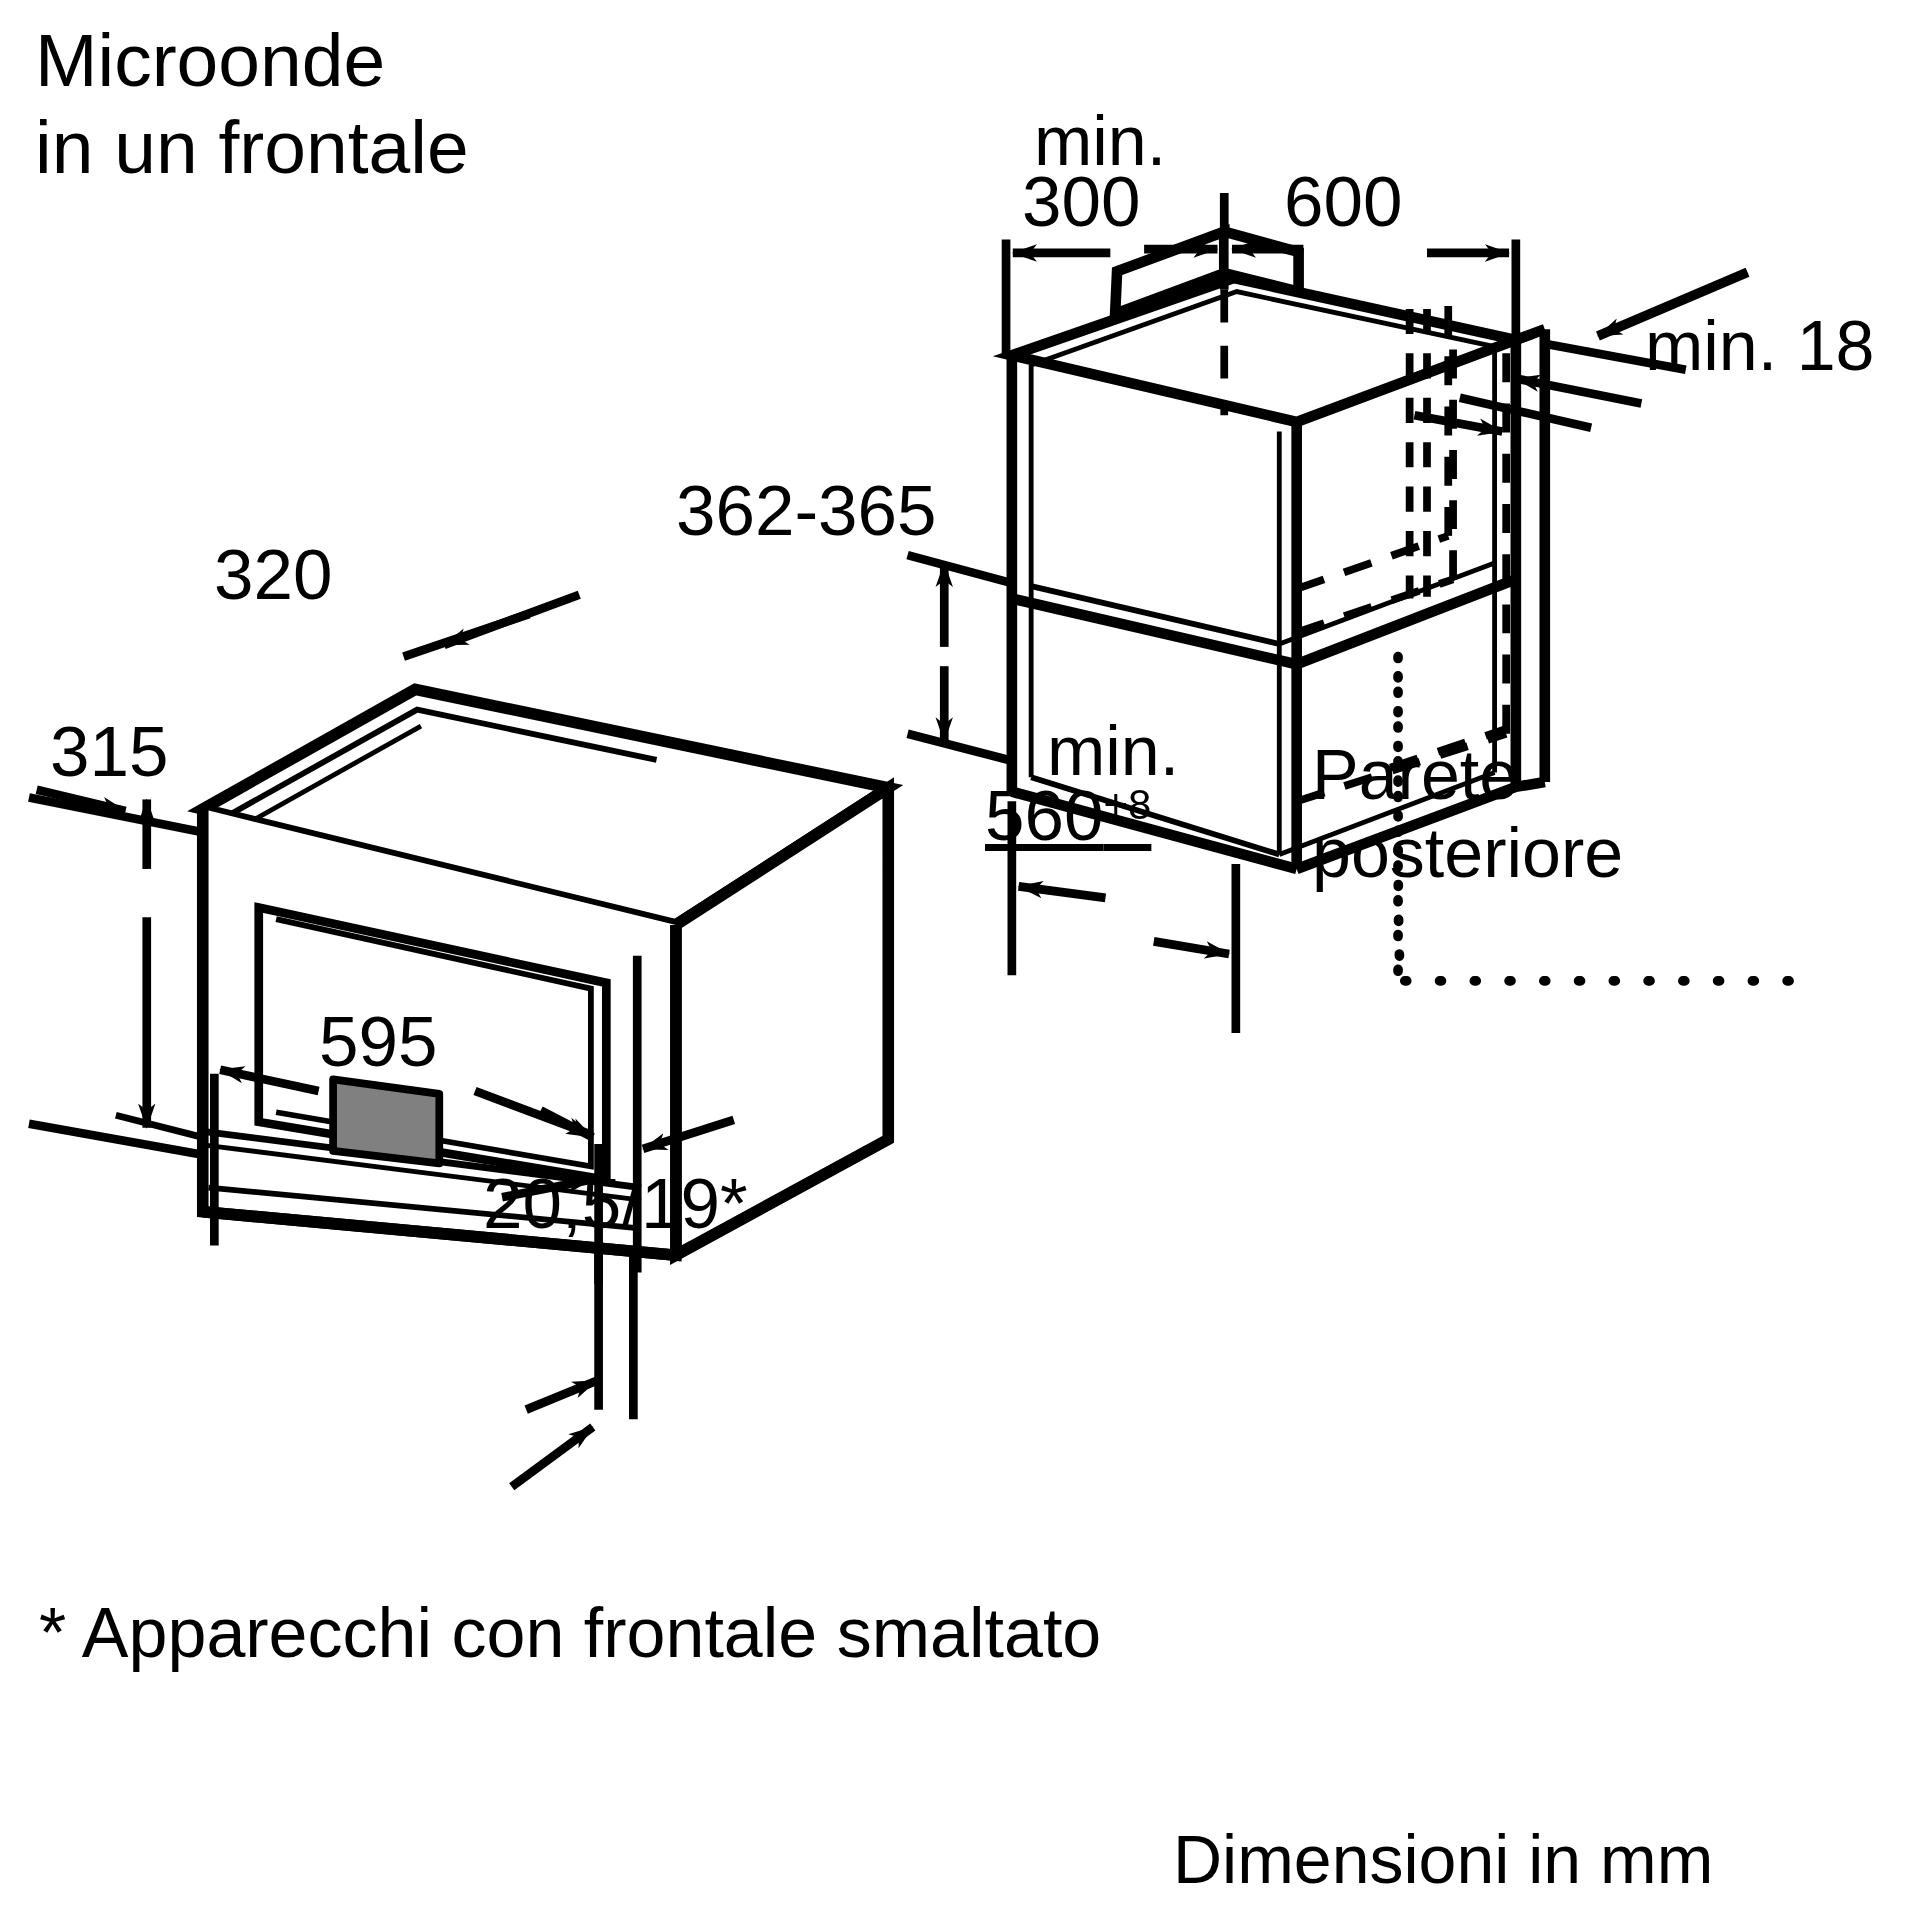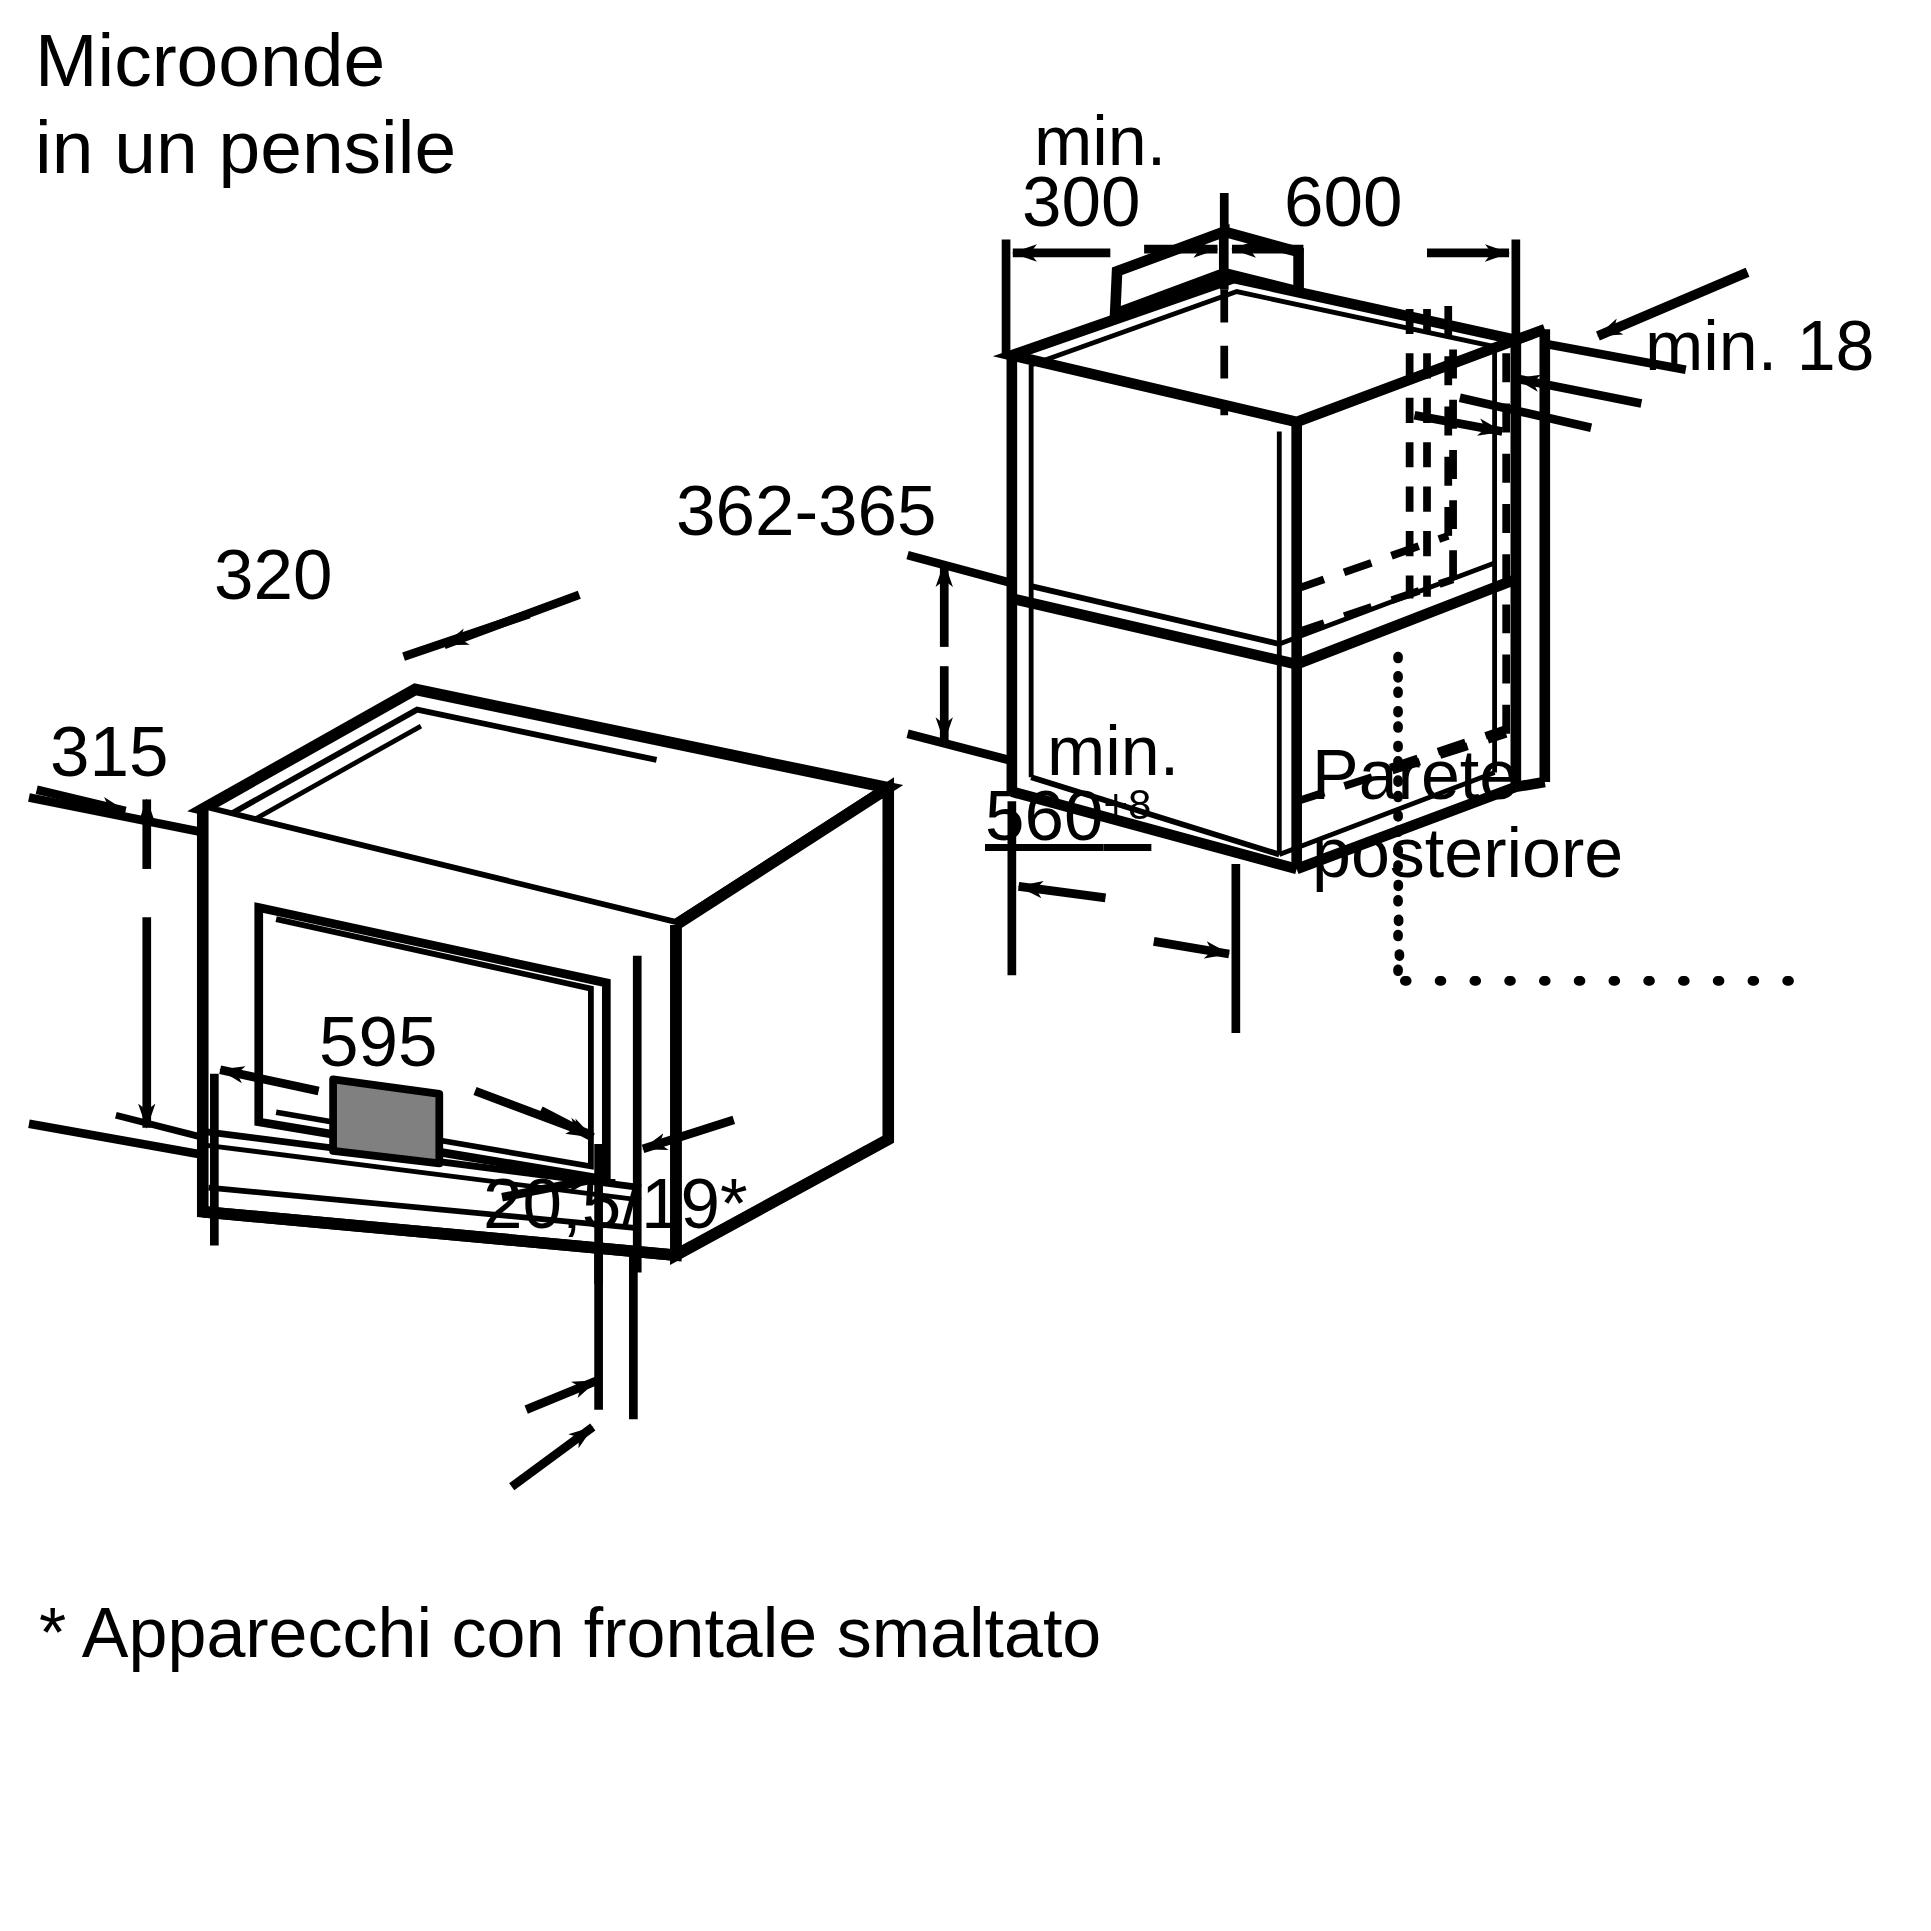--- a/index.html
+++ b/index.html
@@ -232,33 +232,34 @@
         <path d="M560,1150 L614,1178" stroke-width="9" marker-end="url(#ah)"></path>
         <path d="M760,1160 L666,1190" stroke-width="9" marker-end="url(#ah)"></path>
         <path d="M520,1240 L612,1222" stroke-width="9" marker-end="url(#ah)"></path>
         <path d="M545,1460 L618,1430" stroke-width="9" marker-end="url(#ah)"></path>
         <path d="M530,1540 L614,1478" stroke-width="9" marker-end="url(#ah)"></path>
       </g>
 
     </g>
   </svg>
 
-  <div class="txt title-text"><span>Microonde</span><br><span>in un pensile</span></div>
+  <div class="txt title-text"><span>Microonde</span><br><span>in un frontale</span></div>
 
   <div class="txt dim" id="t-min300a">min.</div>
   <div class="txt dim-lg" id="t-min300b">300</div>
   <div class="txt dim-lg" id="t-600">600</div>
   <div class="txt dim" id="t-min18">min. 18</div>
   <div class="txt dim-lg" id="t-362">362-365</div>
   <div class="txt dim" id="t-min560a">min.</div>
   <div class="txt dim-lg" id="t-min560b"><span>560</span><span class="sup">+8</span></div>
 
   <div class="txt label-note" id="t-parete"><span>Parete</span><br><span>posteriore</span><br></div>
 
   <div class="txt dim-lg" id="t-320">320</div>
   <div class="txt dim-lg" id="t-382">315</div>
   <div class="txt dim-lg" id="t-595">595</div>
   <div class="txt dim-lg" id="t-2005">20,5/19*</div>
 
   <div class="txt footnote">* Apparecchi con frontale smaltato</div>
+  <div class="txt units">Dimensioni in mm</div>
 
 </div>
 
 
 </body></html>

